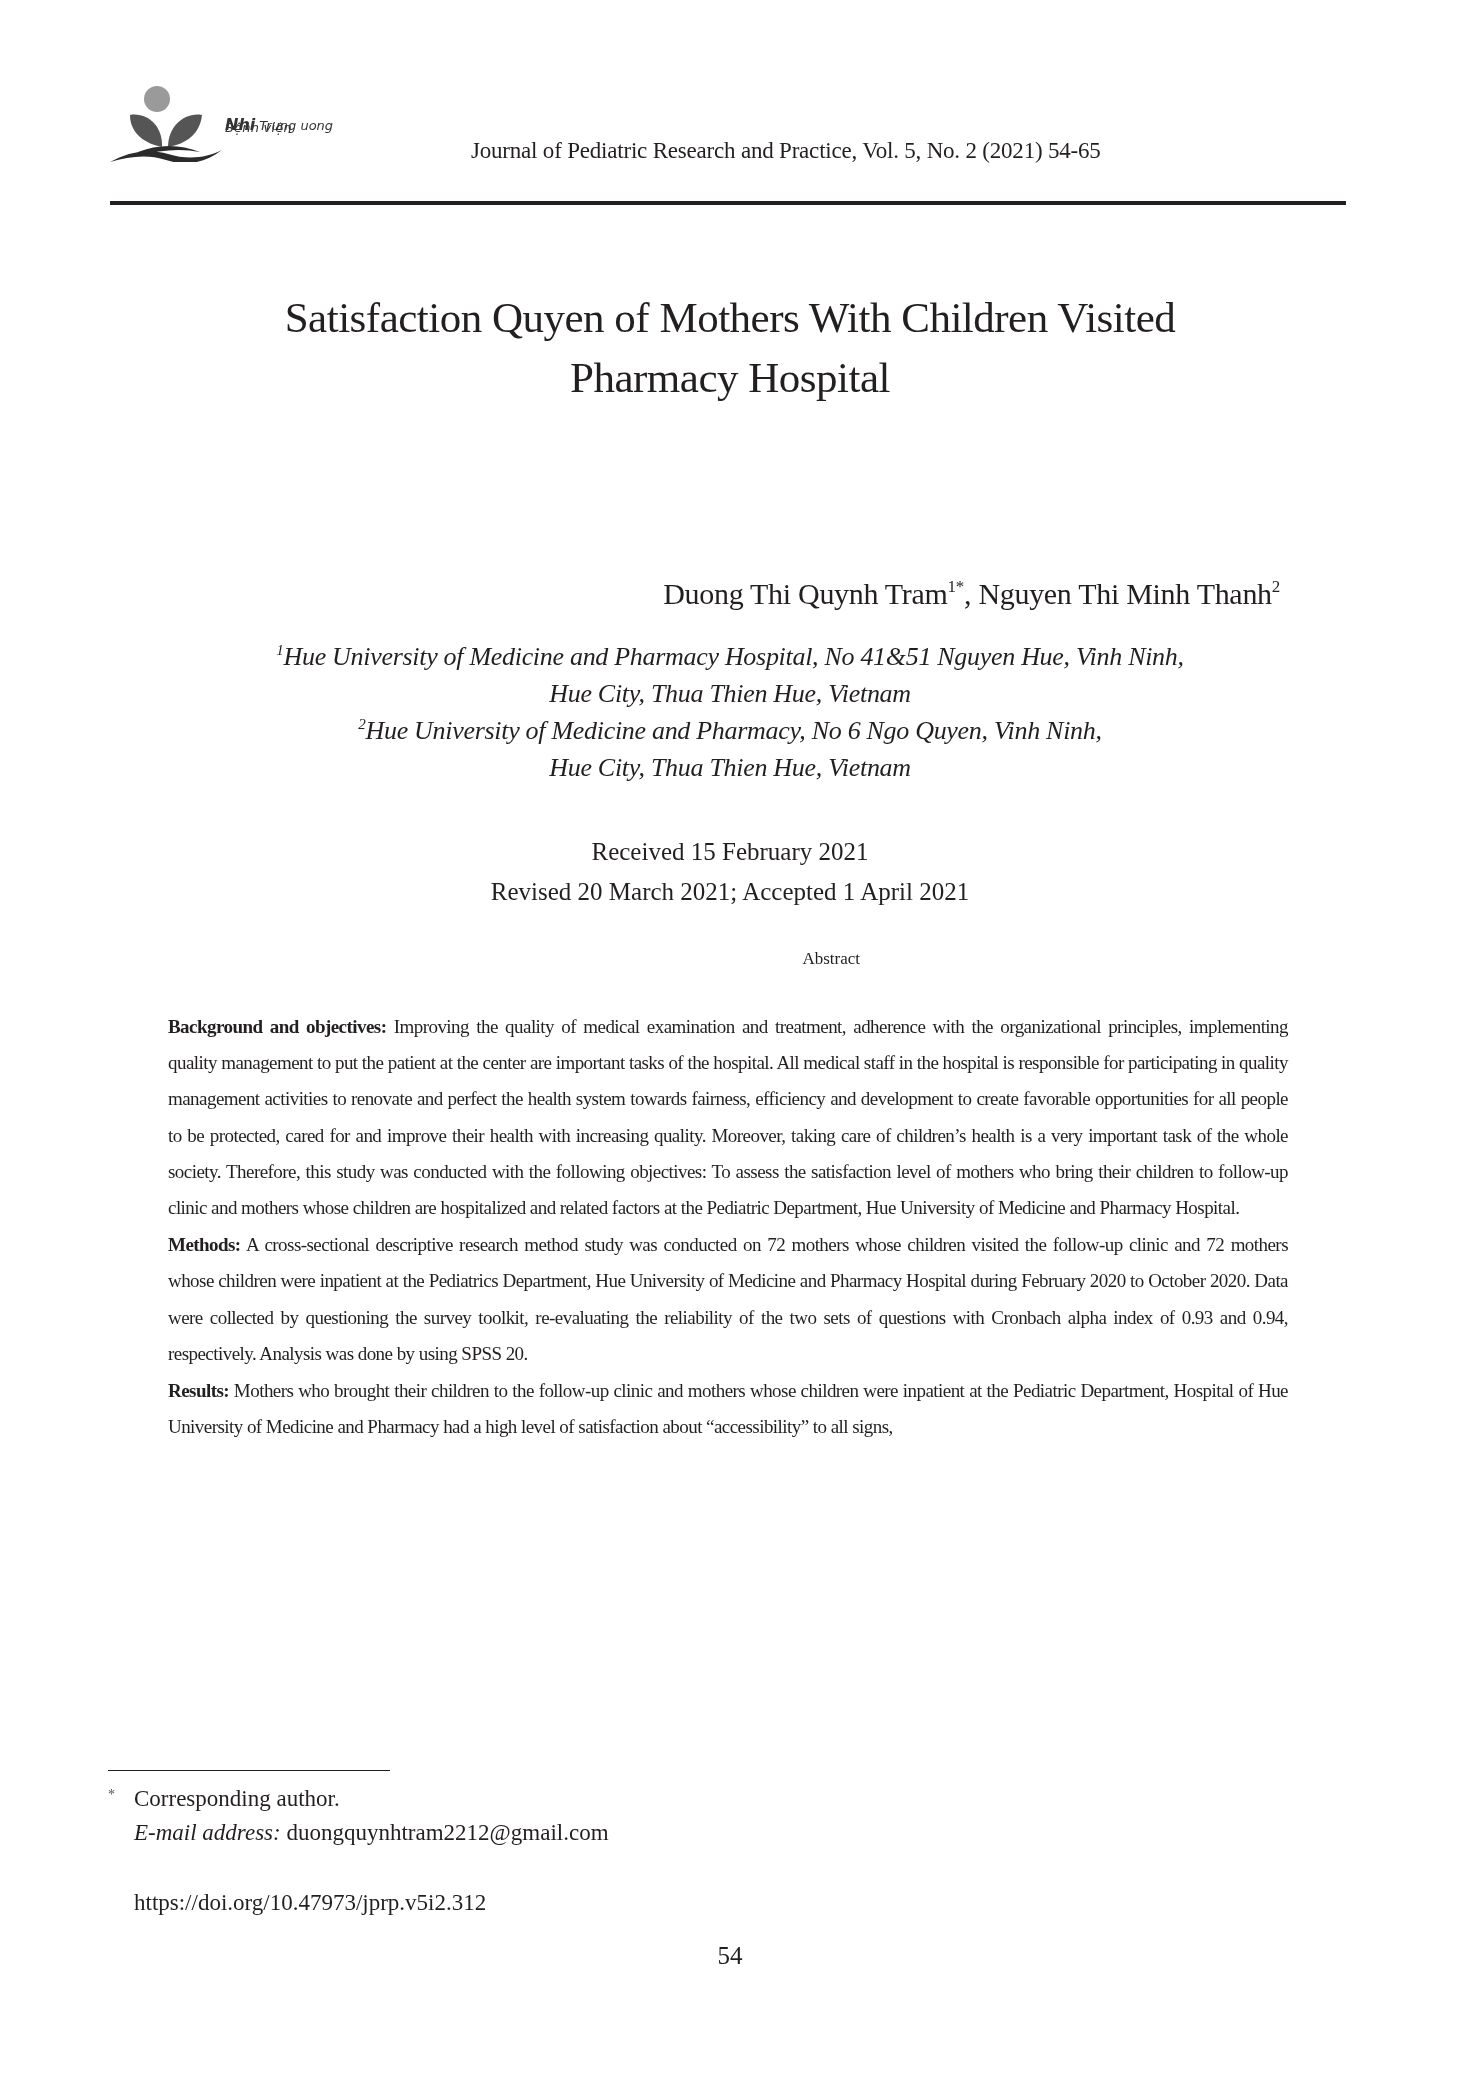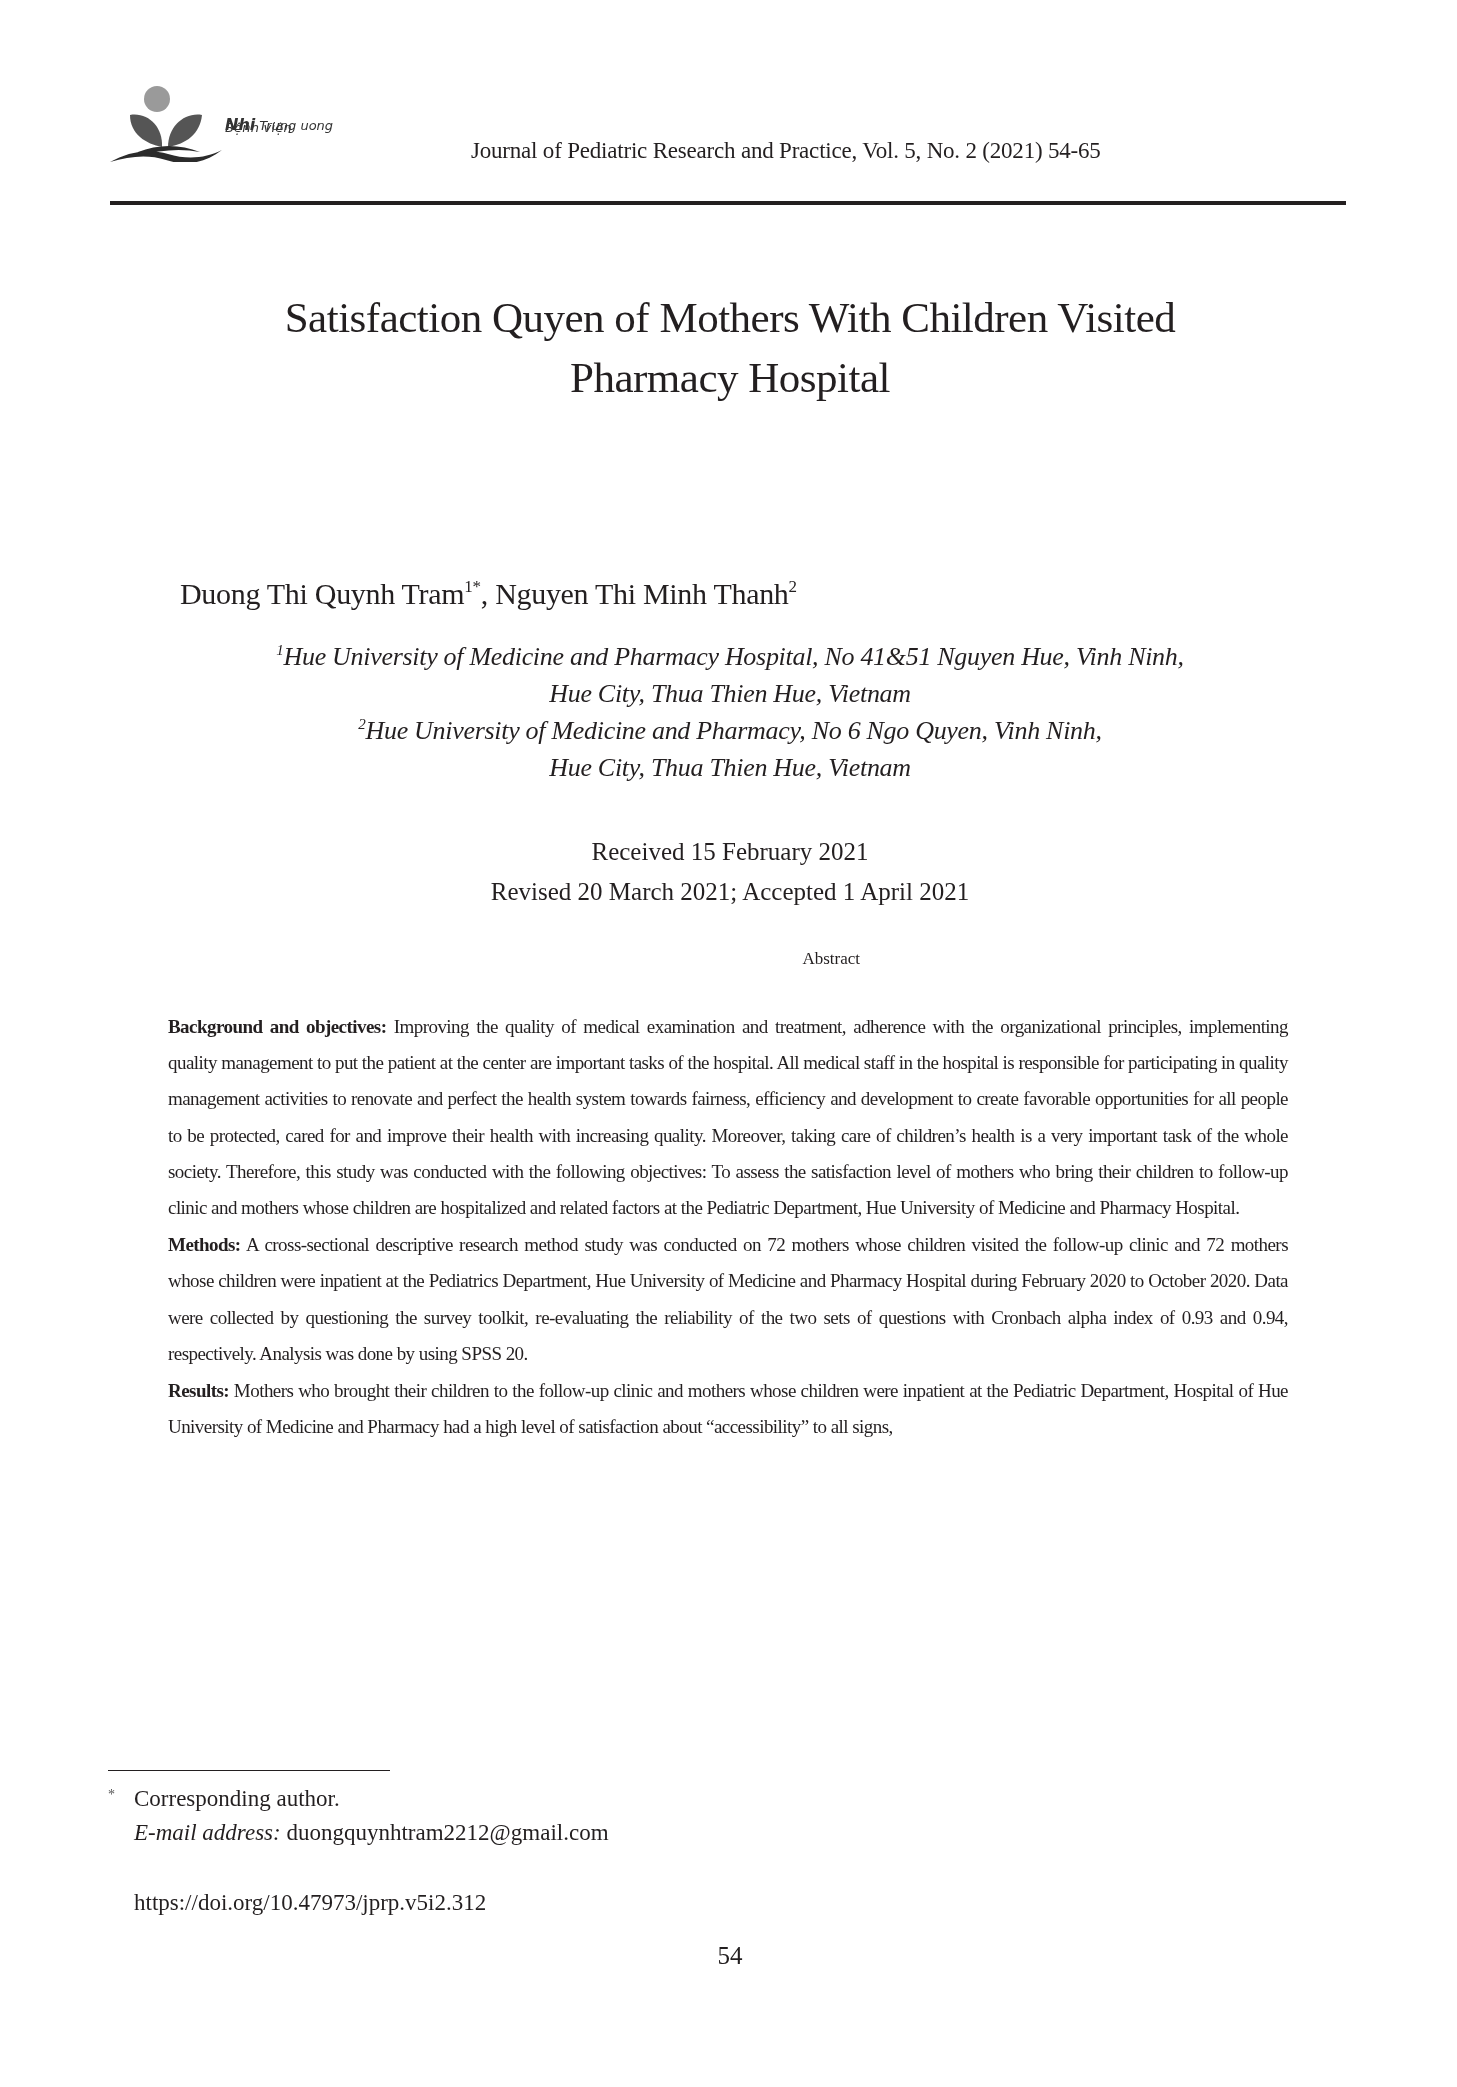--- a/index.html
+++ b/index.html
@@ -73,21 +73,21 @@
       text-align: center;
       font-size: 43px;
       line-height: 60px;
       letter-spacing: -0.5px;
     }
     .authors {
       position: absolute;
       left: 180px;
       top: 577px;
       width: 1100px;
-      text-align: left;
+      text-align: right;
       font-size: 30px;
       letter-spacing: -0.3px;
     }
     .authors sup { font-size: 17px; vertical-align: 12px; line-height: 0; }
     .affil {
       position: absolute;
       left: 150px;
       top: 638px;
       width: 1160px;
       text-align: center;

